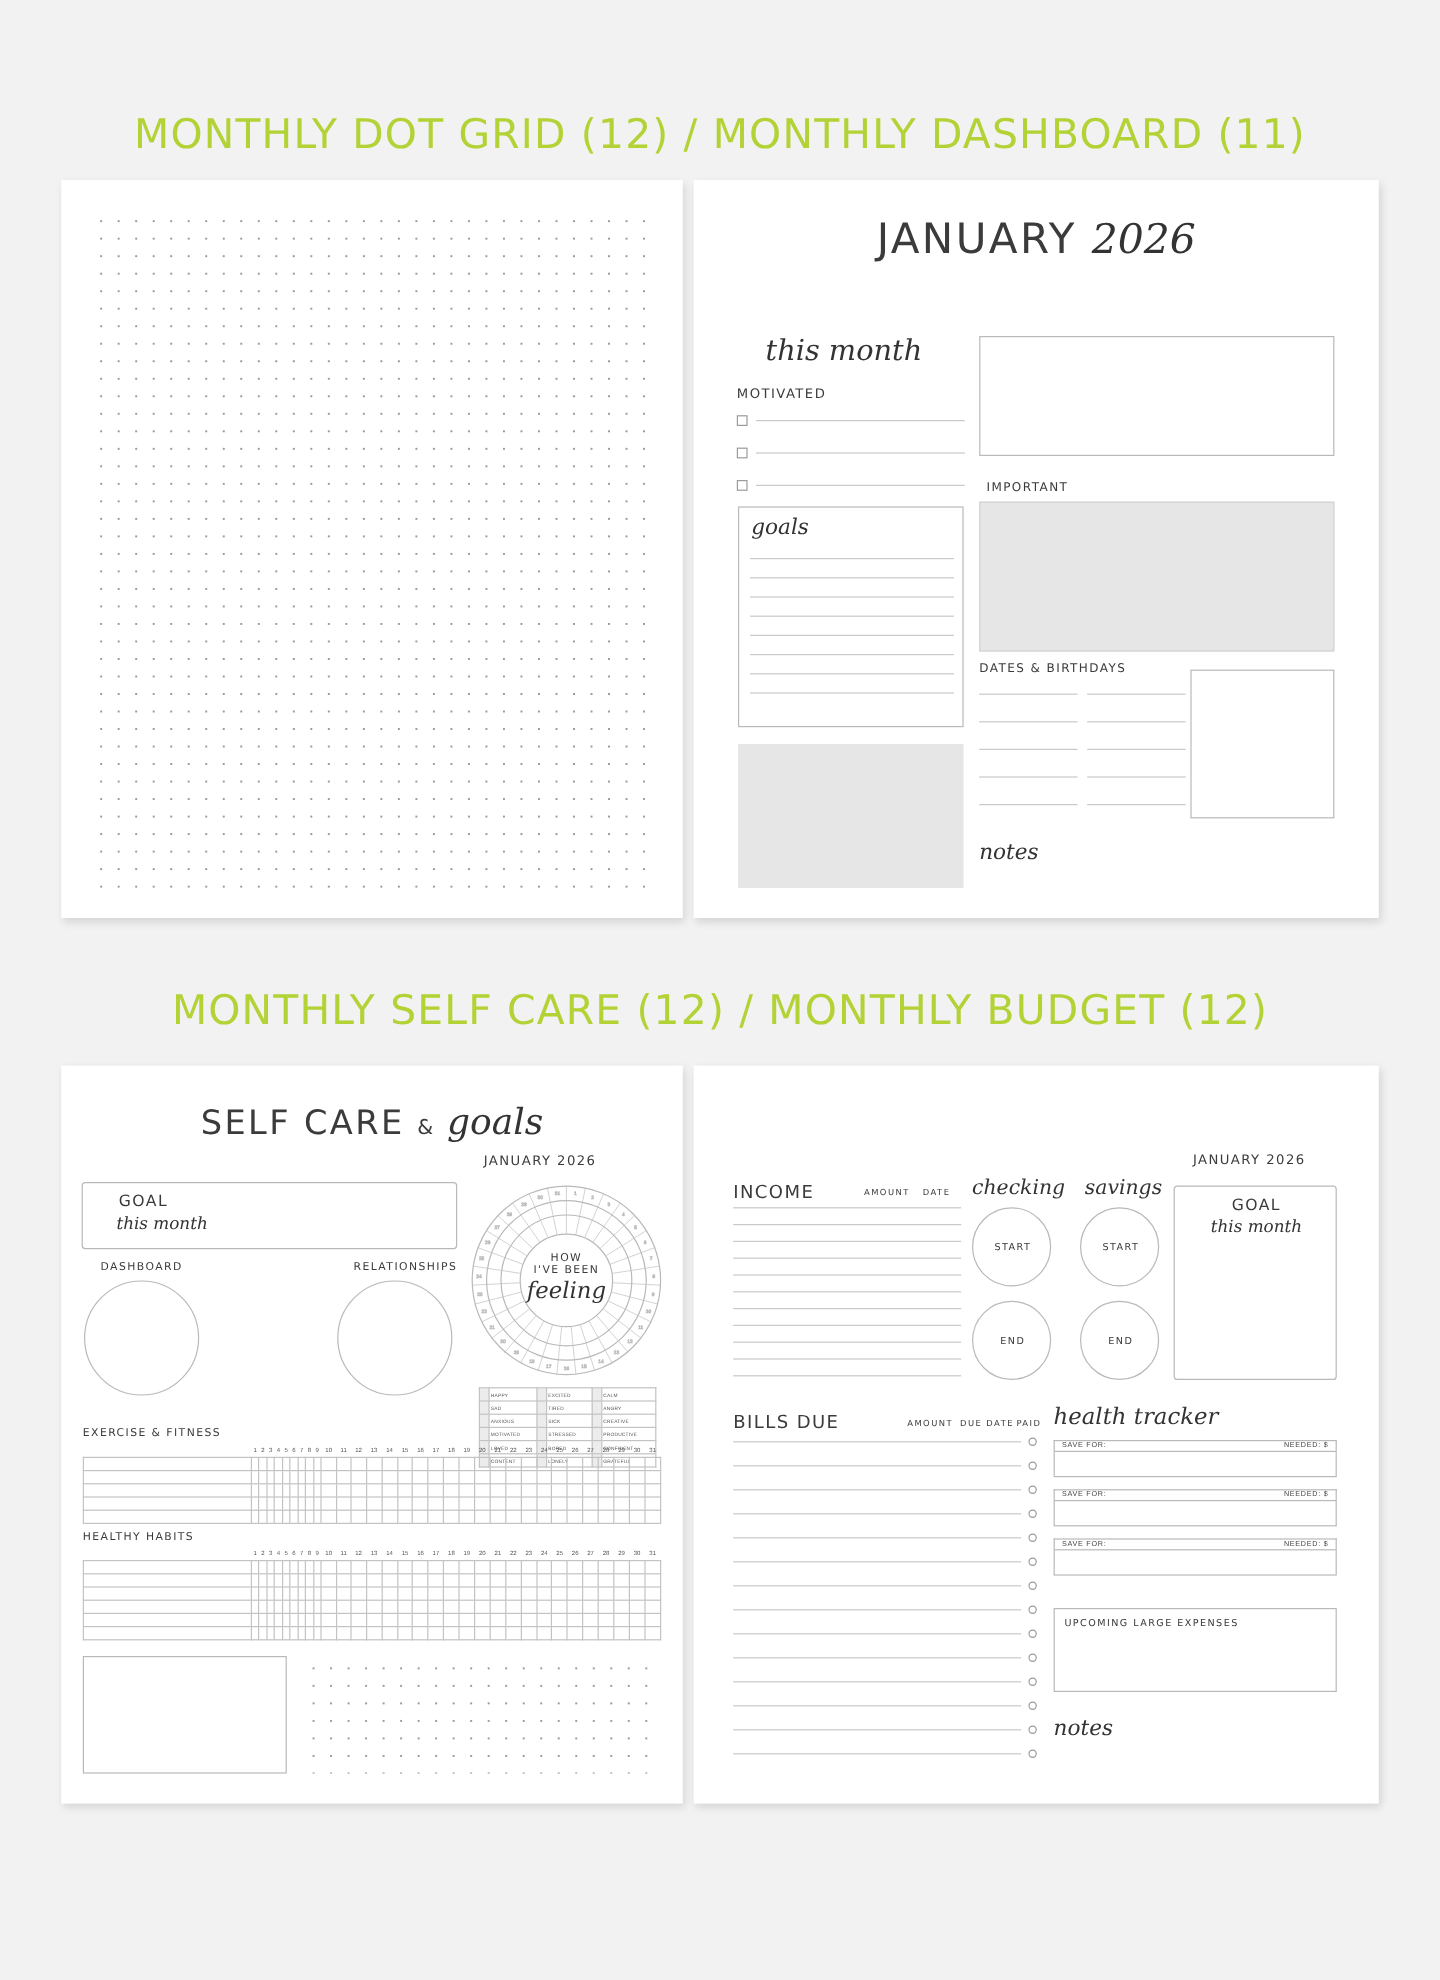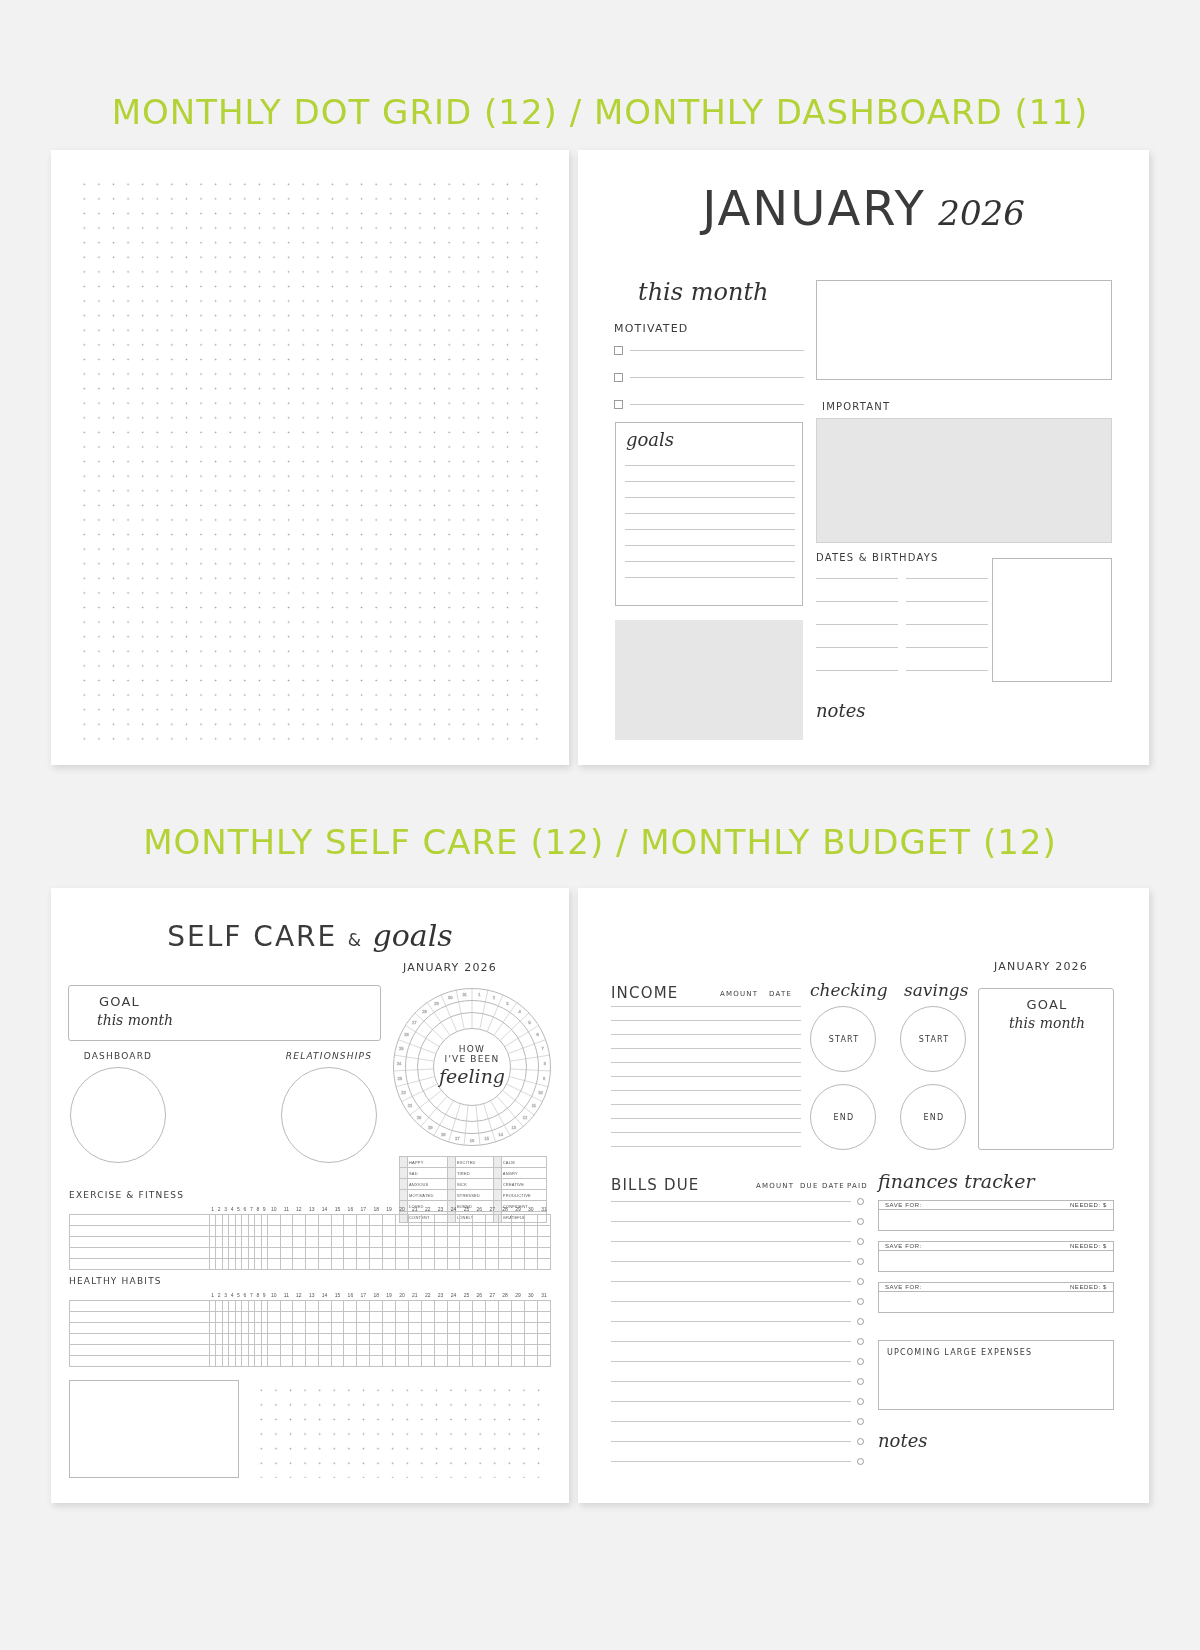--- a/index.html
+++ b/index.html
@@ -65,21 +65,21 @@
 
   <div class="section-title" style="position:absolute; left:0; top:92px; width:1200px;">MONTHLY DOT GRID (12) / MONTHLY DASHBOARD (11)</div>
 
   <div class="sheet" style="left:51px; top:150px; width:518px; height:615px;">
     <div class="dotgrid" style="position:absolute; left:23px; top:24px; width:472px; height:567px;"></div>
   </div>
 
   <div class="sheet" style="left:578px; top:150px; width:571px; height:615px;">
 
     <div style="position:absolute; left:0; top:30px; width:571px; text-align:center; white-space:nowrap;">
-      <span class="caps" style="font-size:48px; letter-spacing:2px;">JANUARY</span>
+      <span class="caps" style="font-size:35px; letter-spacing:2px;">JANUARY</span>
       <span class="script" style="font-size:34px; margin-left:8px;">2026</span>
     </div>
 
     <div class="script" style="position:absolute; left:60px; top:128px; font-size:24px;">this month</div>
 
     <div class="caps" style="position:absolute; left:36px; top:172px; font-size:11px;">MOTIVATED</div>
 
     <div style="position:absolute; left:36px; top:196px; width:190px;">
       <div style="display:flex; align-items:center; gap:7px; margin-bottom:18px;">
         <span class="cbox"></span>
@@ -163,21 +163,21 @@
       <div class="caps" style="position:absolute; left:30px; top:8px; font-size:13px;">GOAL</div>
       <div class="script" style="position:absolute; left:28px; top:26px; font-size:14px;">this month</div>
     </div>
 
     <div style="position:absolute; left:17px; top:163px; width:313px;">
       <div style="display:flex; justify-content:space-between;">
         <div style="width:100px; text-align:center;">
           <div class="caps" style="font-size:9px;">DASHBOARD</div>
           <div class="box" style="width:96px; height:96px; border-radius:50%; margin:6px auto 0;"></div>
         </div>
-        <div style="width:104px; text-align:center;font-style:italic;">
+        <div style="width:104px; text-align:right;">
           <div class="caps" style="font-size:9px;">RELATIONSHIPS</div>
           <div class="box" style="width:96px; height:96px; border-radius:50%; margin:6px auto 0;"></div>
         </div>
       </div>
     </div>
 
     <div style="position:absolute; left:342px; top:100px; width:158px; height:158px;">
       <div class="box" style="position:absolute; inset:0; border-radius:50%;"></div>
       <div class="box" style="position:absolute; inset:12px; border-radius:50%;"></div>
       <div class="box" style="position:absolute; inset:24px; border-radius:50%;"></div>
@@ -871,21 +871,21 @@
         <div style="display: flex; align-items: center; gap: 6px; margin-bottom: 13px;">
           <span class="rule" style="flex: 1 1 0%;"></span>
           <span class="cbox" style="width: 7px; height: 7px; border-radius: 50%; flex: 0 0 auto;"></span>
         </div>
         <div style="display: flex; align-items: center; gap: 6px; margin-bottom: 13px;">
           <span class="rule" style="flex: 1 1 0%;"></span>
           <span class="cbox" style="width: 7px; height: 7px; border-radius: 50%; flex: 0 0 auto;"></span>
         </div>
       </div>
 
-    <div class="script" style="position:absolute; left:300px; top:282px; font-size:19px;">finances tracker</div>
+    <div class="script" style="position:absolute; left:300px; top:282px; font-size:19px;">health tracker</div>
     <div style="position:absolute; left:300px; top:312px; width:236px;" id="savings-entries">
         <div style="margin-bottom: 10px;">
           <div class="box" style="display: flex; justify-content: space-between; padding: 1px 6px; font-size: 6px; letter-spacing: 0.6px; color: rgb(68, 68, 68); border-bottom: none;">
             <span>SAVE FOR:</span>
             <span>NEEDED: $</span>
           </div>
           <div class="box" style="height: 22px;"></div>
         </div>
         <div style="margin-bottom: 10px;">
           <div class="box" style="display: flex; justify-content: space-between; padding: 1px 6px; font-size: 6px; letter-spacing: 0.6px; color: rgb(68, 68, 68); border-bottom: none;">

